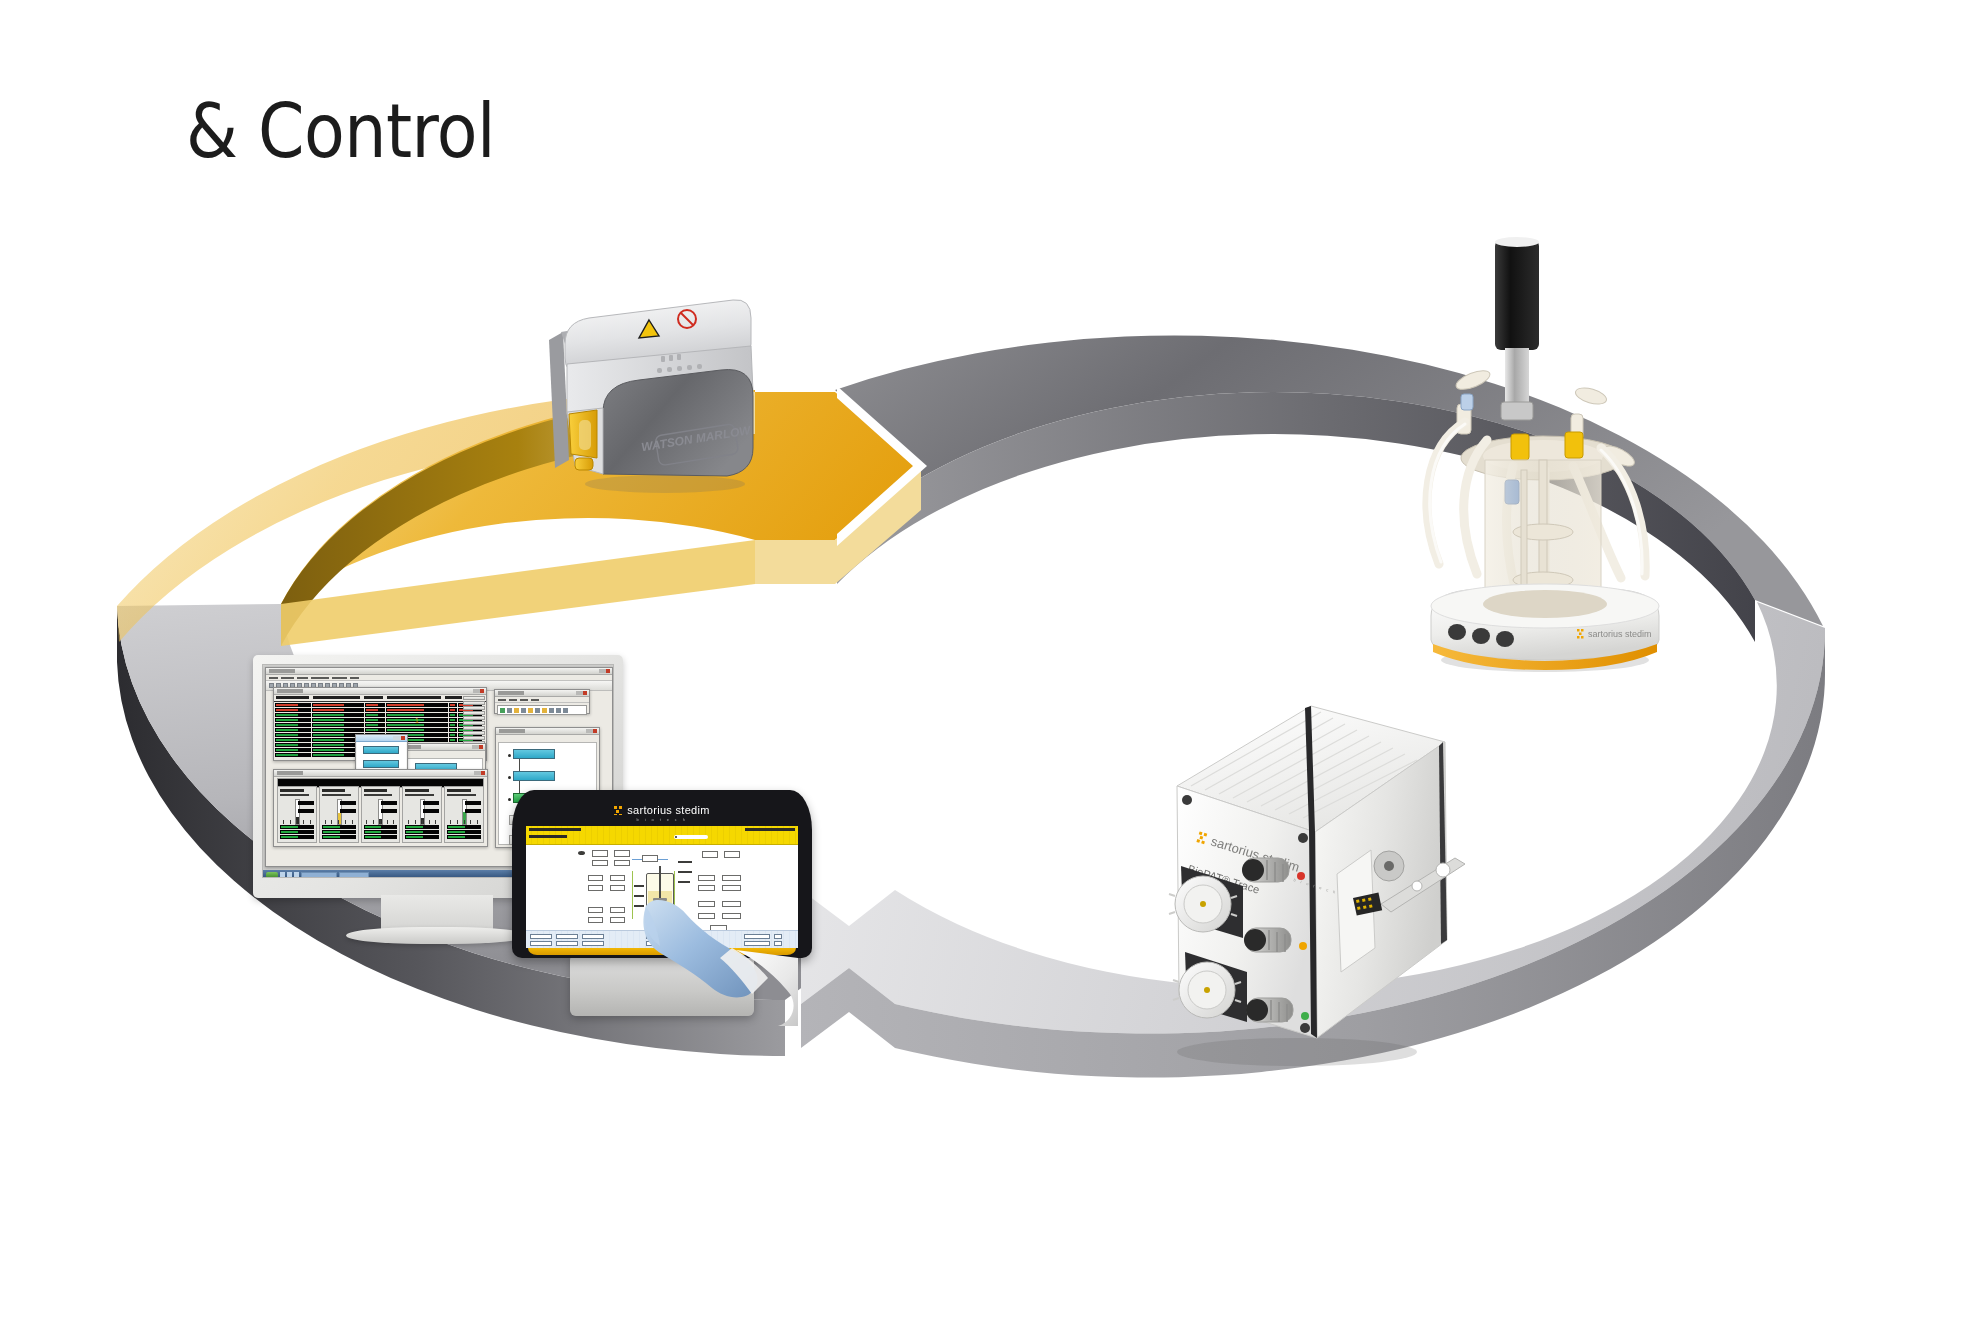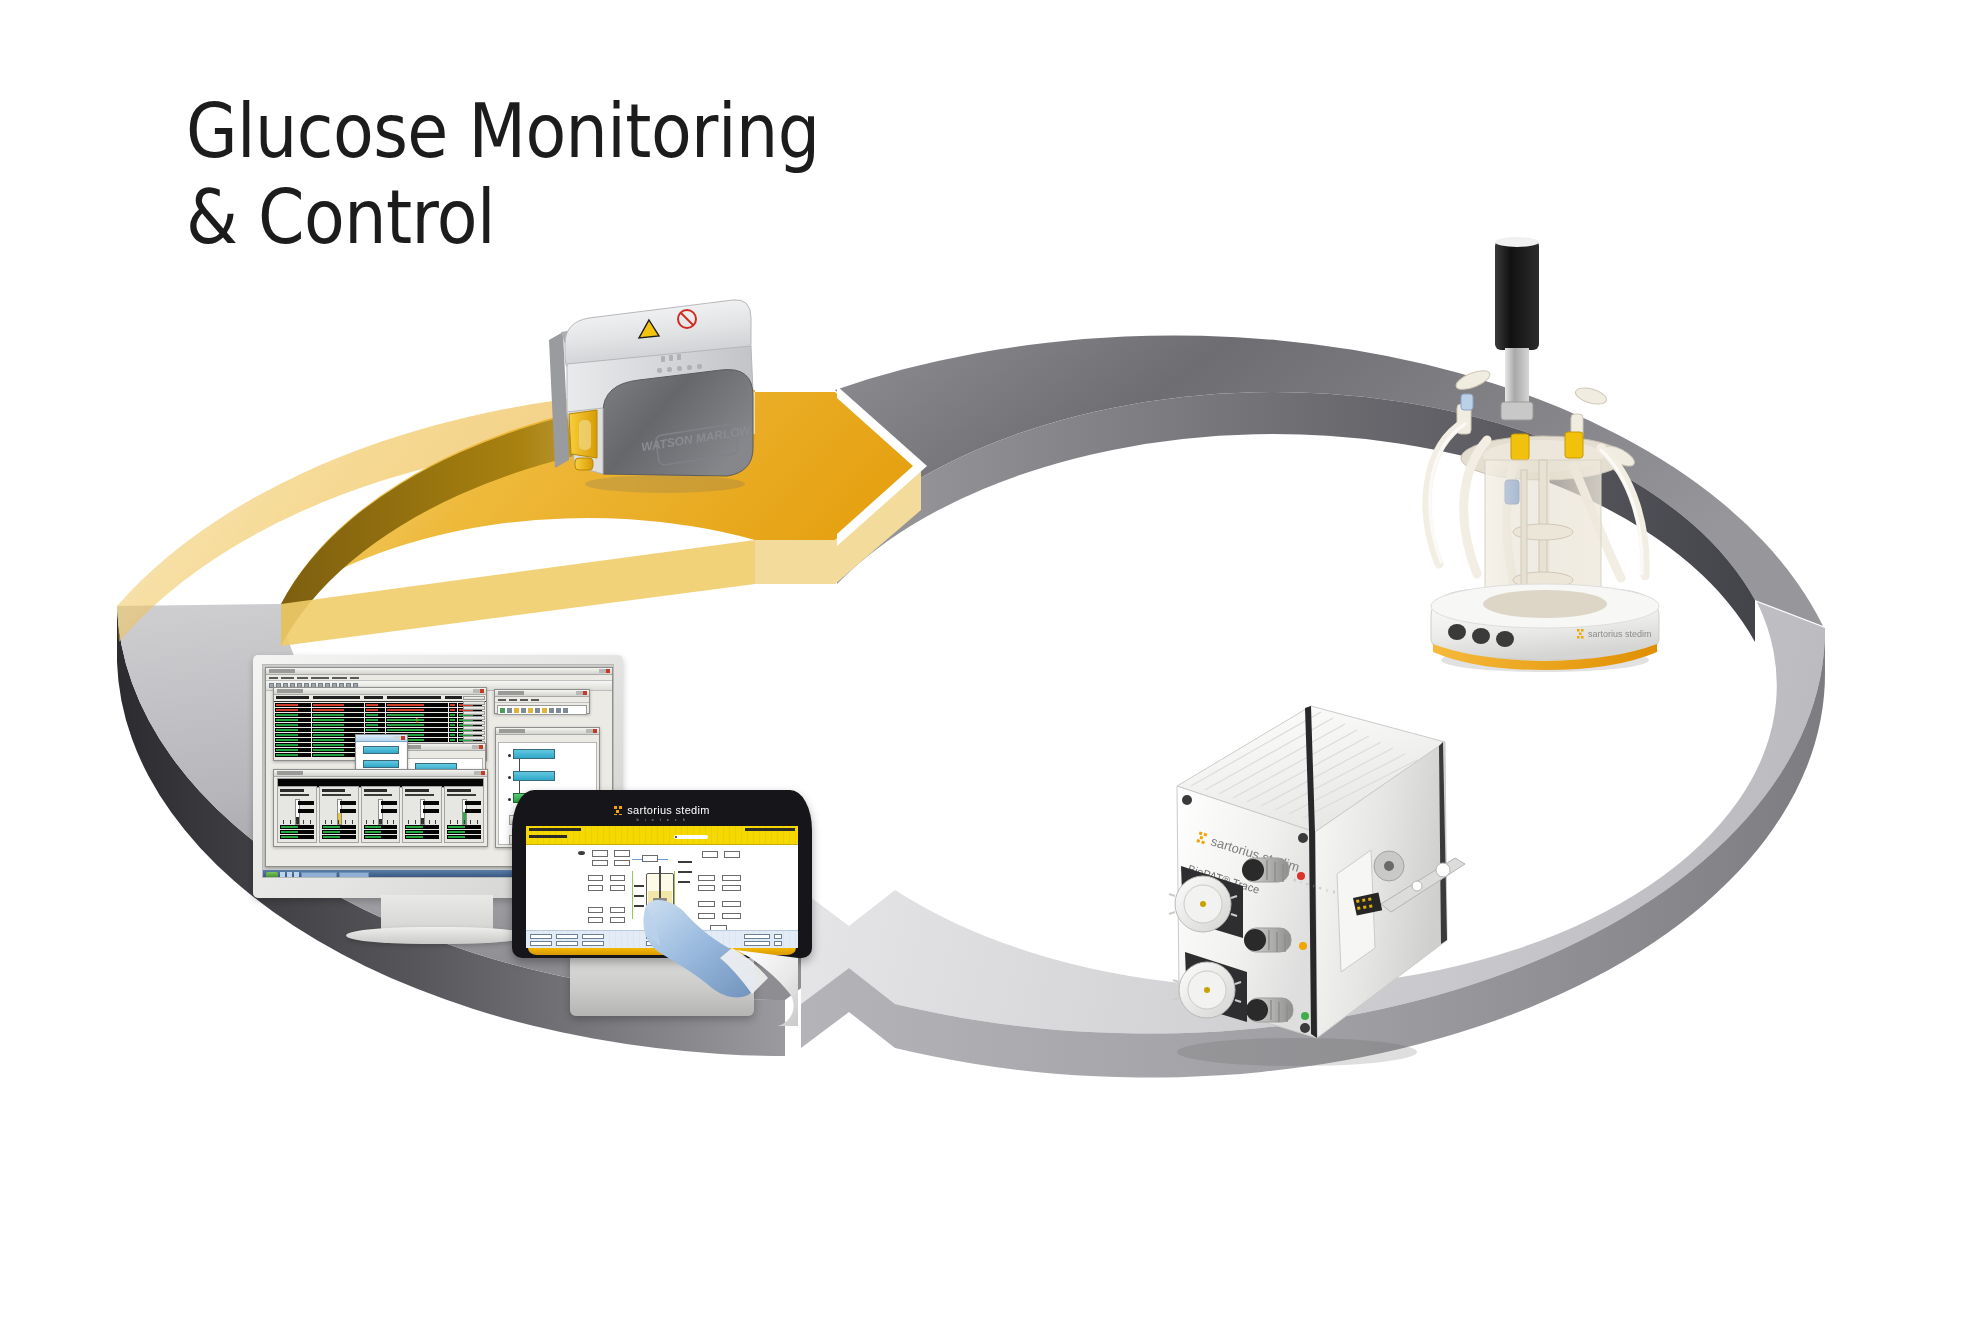--- a/index.html
+++ b/index.html
@@ -172,21 +172,20 @@
   #analyser{position:absolute;left:1125px;top:690px;width:340px;height:390px;}
   
   #reactor{position:absolute;left:1395px;top:208px;width:300px;height:470px;}
 </style>
 </head>
 <body>
 
 <div id="stage">
 
   <div id="title-block">
-    <div class="tline">Glucose Monitoring</div>
     <div class="tline">&amp; Control</div>
   </div>
 
   <svg class="layer" id="cycle-ring" style="left:95px;top:370px" width="1830" height="790" viewBox="0 0 1830 790">
     <defs>
       <linearGradient id="gYellowTop" x1="0" y1="0" x2="1" y2="0.3">
         <stop offset="0%" stop-color="#f3d98f"></stop>
         <stop offset="42%" stop-color="#eeb93a"></stop>
         <stop offset="100%" stop-color="#e5a111"></stop>
       </linearGradient>

